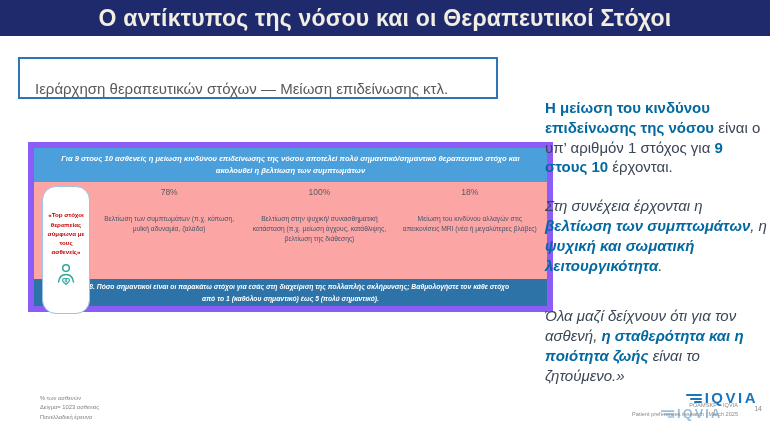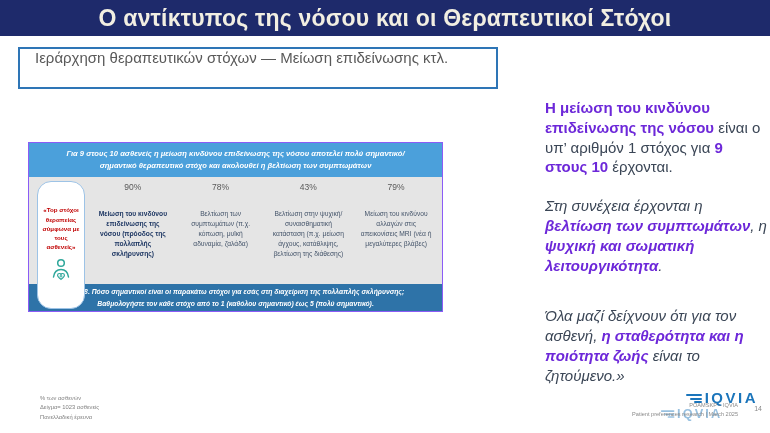--- a/index.html
+++ b/index.html
@@ -11,29 +11,29 @@
   
   .title-bar {
     position:absolute; top:0; left:0; width:770px; height:36px;
     background:#1E2A6B; display:flex; align-items:center; justify-content:center;
   }
   .title-bar .title {
     color:#F2EFE2; font-size:23px; font-weight:bold; letter-spacing:0.2px;
   }
   
   .subtitle-box {
-    position:absolute; left:18px; top:47px; width:480px; height:42px;
+    position:absolute; left:18px; top:57px; width:480px; height:42px;
     background:#ffffff; border:2px solid #2E75B6;
-    display:flex; align-items:flex-start; padding-left:15px;
+    display:flex; align-items:flex-end; padding-left:15px;
   }
   .subtitle-box .subtitle { color:#595959; font-size:15px; }
   
   .panel {
-    position:absolute; left:28px; top:142px; width:415px; height:170px;
-    border:1px solid #8b5cf6; background:#e5e5e5;
+    position:absolute; left:28px; top:142px; width:525px; height:170px;
+    border:6px solid #8b5cf6; background:#fca5a5;
   }
   .panel-banner {
     position:absolute; top:0; left:0; right:0; height:34px; background:#4BA0DB;
     color:#ffffff; font-size:7.6px; font-weight:bold; font-style:italic;
     display:flex; align-items:center; justify-content:center; text-align:center;
     padding:0 24px; line-height:1.55;
   }
   .panel-question {
     position:absolute; bottom:0; left:0; right:0; height:27px; background:#2E73A8;
     color:#ffffff; font-size:6.8px; font-weight:600; font-style:italic;
@@ -54,21 +54,21 @@
   .col .pct { font-size:8.5px; color:#595959; }
   .col .lbl { margin-top:17px; font-size:6.7px; line-height:1.5; color:#44546A; }
   .col.emph .lbl { font-weight:bold; color:#1F3864; }
   
   .commentary {
     position:absolute; left:545px; top:98px; width:222px;
     color:#3B4656; font-size:15px; line-height:1.32;
   }
   .commentary p + p { margin-top:19px;font-style:italic; }
   .commentary p.gap-lg { margin-top:31px; }
-  .commentary b { color:#6d28d9; }
+  .commentary b { color:#0369a1; }
   
   .footnote {
     position:absolute; left:40px; top:394px; font-size:5.8px; color:#808080;
     line-height:1.6;
   }
   
   .iqvia-logo { display:inline-flex; align-items:flex-end; }
   .logo-bars { display:flex; flex-direction:column; align-items:flex-end; gap:1.5px; margin:0 3px 3px 0; }
   .logo-bars i { display:block; height:2px; background:#1B75BB; border-radius:1px; }
   .logo-bars i:nth-child(1){ width:16px; }
@@ -108,34 +108,30 @@
         <svg width="22" height="24" viewBox="0 0 22 24">
           <circle cx="11" cy="6" r="3.3" fill="none" stroke="#2FA79B" stroke-width="1.5"></circle>
           <path d="M3.5 20 C4.2 15.2 7.2 12.6 11 12.6 C14.8 12.6 17.8 15.2 18.5 20" fill="none" stroke="#2FA79B" stroke-width="1.5" stroke-linecap="round"></path>
           <path d="M11 22.4 C9 20.8 7.6 19.7 7.6 18.3 C7.6 17.2 8.5 16.5 9.4 16.5 C10.1 16.5 10.7 16.9 11 17.4 C11.3 16.9 11.9 16.5 12.6 16.5 C13.5 16.5 14.4 17.2 14.4 18.3 C14.4 19.7 13 20.8 11 22.4 Z" fill="#ffffff" stroke="#2FA79B" stroke-width="1.2"></path>
           <path d="M11 18 v2.2 M9.9 19.1 h2.2" stroke="#2FA79B" stroke-width="0.9" stroke-linecap="round"></path>
         </svg>
       </span>
     </div>
 
     <div class="cols">
-      <div class="col emph">
-        <div class="pct">90%</div>
-        <div class="lbl">Μείωση του κινδύνου επιδείνωσης της νόσου (πρόοδος της πολλαπλής σκλήρυνσης)</div>
-      </div>
       <div class="col">
         <div class="pct">78%</div>
         <div class="lbl">Βελτίωση των συμπτωμάτων (π.χ. κόπωση, μυϊκή αδυναμία, ζαλάδα)</div>
       </div>
       <div class="col">
-        <div class="pct">43%</div>
+        <div class="pct">100%</div>
         <div class="lbl">Βελτίωση στην ψυχική/ συναισθηματική κατάσταση (π.χ. μείωση άγχους, κατάθλιψης, βελτίωση της διάθεσης)</div>
       </div>
       <div class="col">
-        <div class="pct">79%</div>
+        <div class="pct">18%</div>
         <div class="lbl">Μείωση του κινδύνου αλλαγών στις απεικονίσεις MRI (νέα ή μεγαλύτερες βλάβες)</div>
       </div>
     </div>
 
     <div class="panel-question">14 - 18. Πόσο σημαντικοί είναι οι παρακάτω στόχοι για εσάς στη διαχείριση της πολλαπλής σκλήρυνσης; Βαθμολογήστε τον κάθε στόχο από το 1 (καθόλου σημαντικό) έως 5 (πολύ σημαντικό).</div>
   </div>
 
   <div class="commentary">
     <p><b>Η μείωση του κινδύνου επιδείνωσης της νόσου</b><span> είναι ο υπ’ αριθμόν 1 στόχος για </span><b>9 στους 10</b><span> έρχονται.</span></p>
     <p><span>Στη συνέχεια έρχονται η </span><b>βελτίωση των συμπτωμάτων</b><span>, η </span><b>ψυχική και σωματική λειτουργικότητα</b><span>.</span></p>

